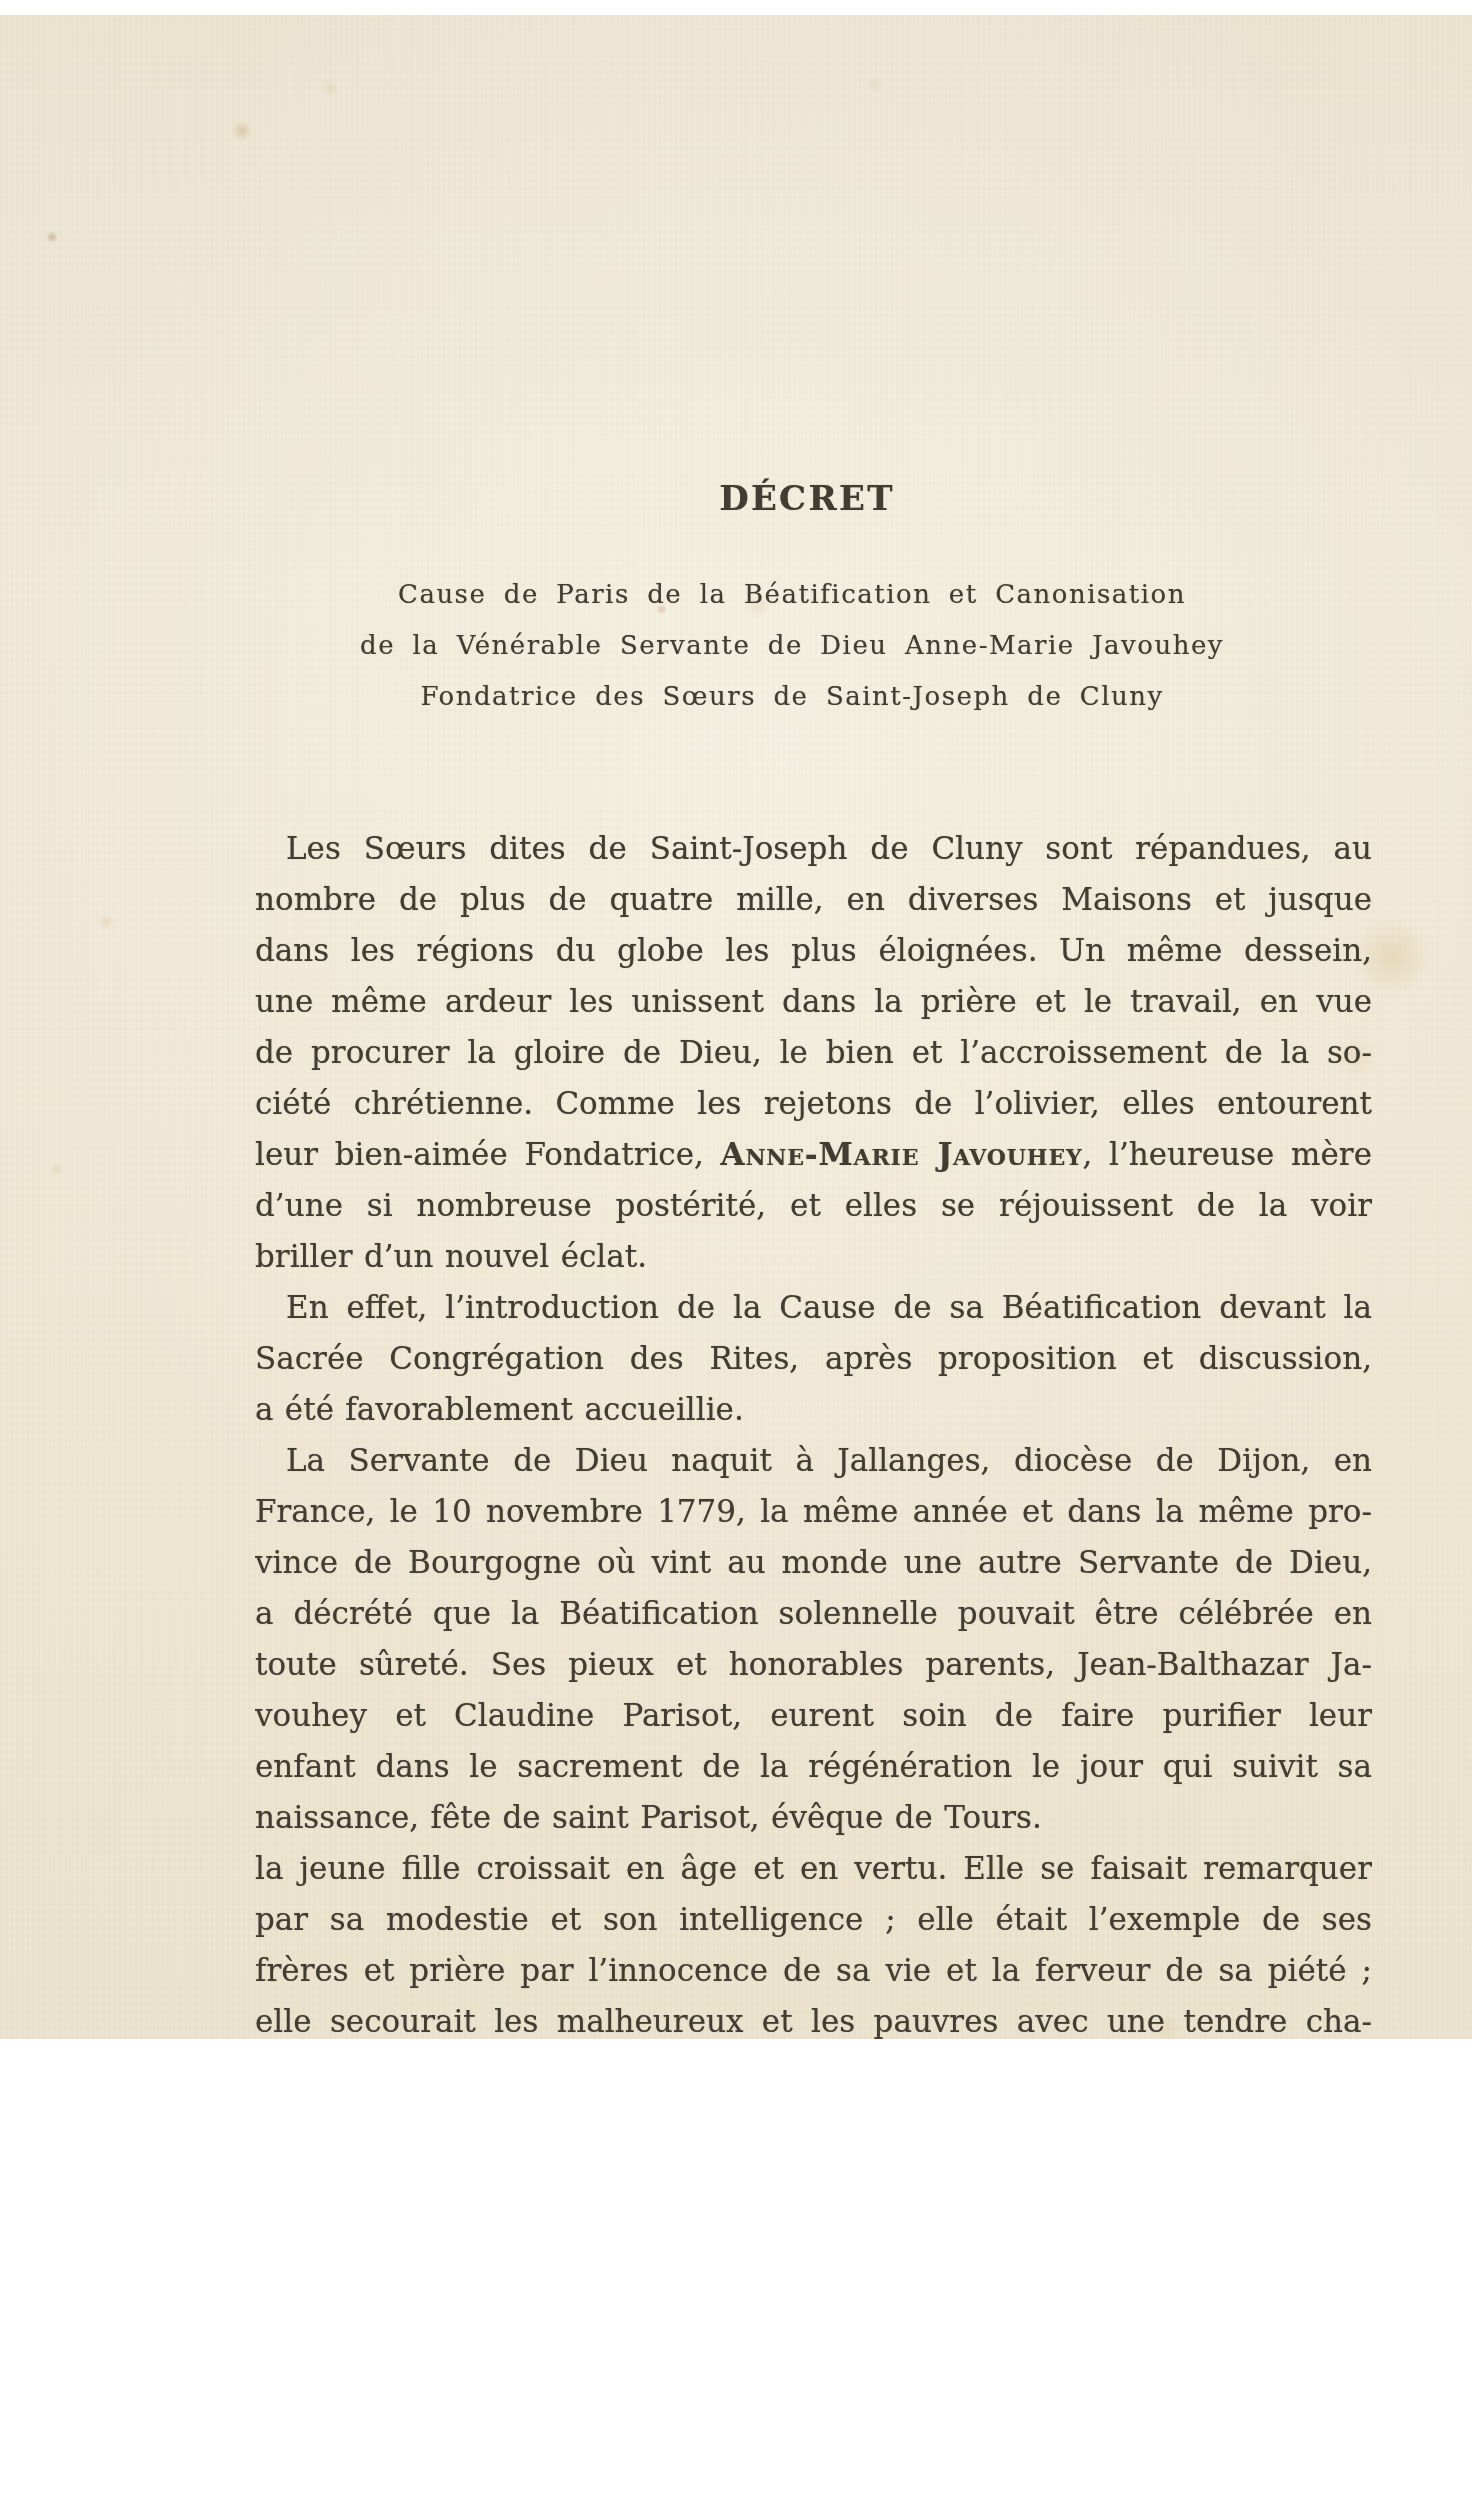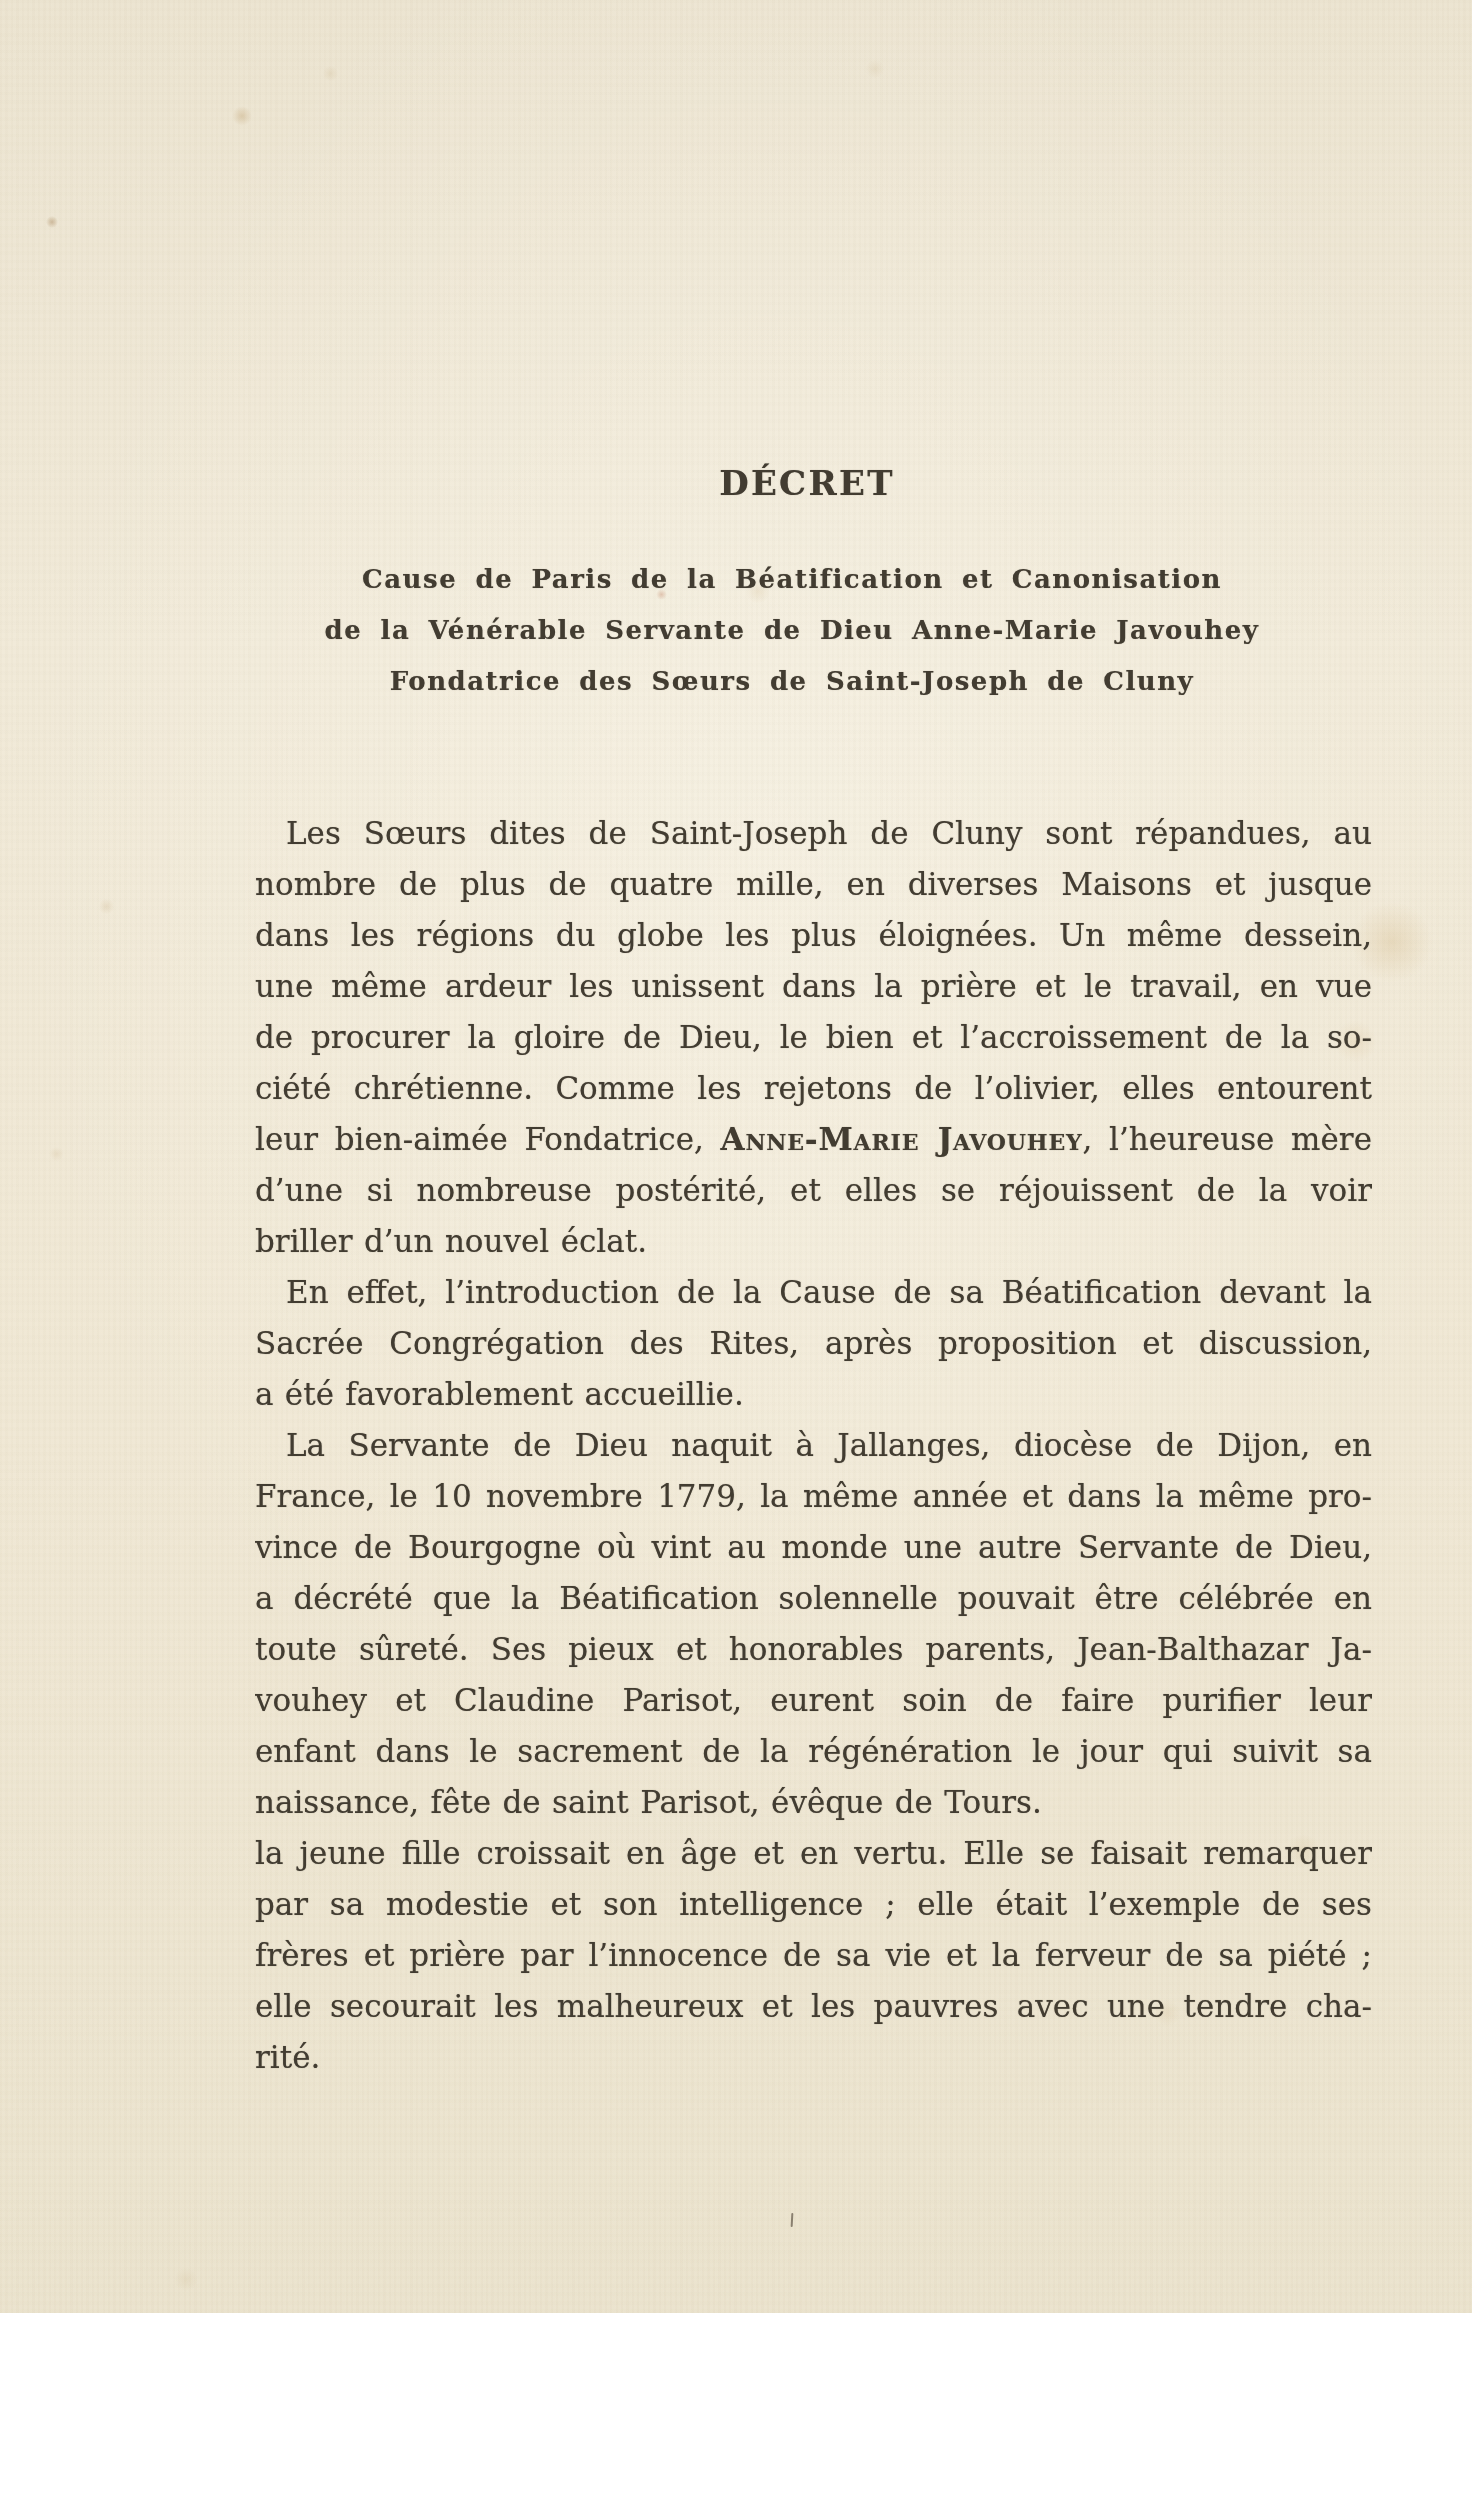--- a/index.html
+++ b/index.html
@@ -6,50 +6,51 @@
     --paper: #efe8d5;
     --ink: #423c31;
   }
   * { margin: 0; padding: 0; box-sizing: border-box; }
   html, body { width: 1472px; }
   body { font-family: "DejaVu Serif", "Liberation Serif", serif; }
 
   .page {
     position: relative;
     width: 1472px;
-    height: 2313px;
+    height: 2024px;
     overflow: hidden;
     background-color: var(--paper);
     background-image:
       repeating-linear-gradient(90deg,
         rgba(120,105,80,0.020) 0px, rgba(120,105,80,0.020) 2.3px,
         rgba(255,255,255,0.018) 2.3px, rgba(255,255,255,0.018) 5.4px),
       repeating-linear-gradient(0deg,
         rgba(130,115,88,0.012) 0px, rgba(130,115,88,0.012) 3.8px,
         rgba(255,255,255,0.010) 3.8px, rgba(255,255,255,0.010) 8.4px),
       radial-gradient(ellipse 1074px 1457px at 52% 38%,
         rgba(255,253,245,0.35), rgba(255,253,245,0) 70%),
       linear-gradient(180deg, #ece4d0 0%, #f1ead8 28%, #f0e8d4 62%, #ebe3cd 100%);
+    margin-top: 15px;
   }
 
   
   .doc-title {
     position: absolute;
     top: 463px; left: 255px; width: 1104px;
     text-align: center;
     font-size: 34px; font-weight: 700;
     letter-spacing: 2.3px;
     color: var(--ink);
     text-shadow: 0 0 0.8px rgba(62,56,46,0.55);
   }
   .doc-subtitle {
     position: absolute;
     top: 554px; left: 232px; width: 1120px;
     text-align: center;
-    font-size: 26px; font-weight: 700;
+    font-size: 26px; font-weight: 400;
     letter-spacing: 1.5px; word-spacing: 7.7px;
     line-height: 51px;
     color: var(--ink);
     text-shadow: 0 0 0.8px rgba(62,56,46,0.5);
   }
 
   
   .body-text {
     position: absolute;
     top: 808px; left: 255px; width: 1117px;

